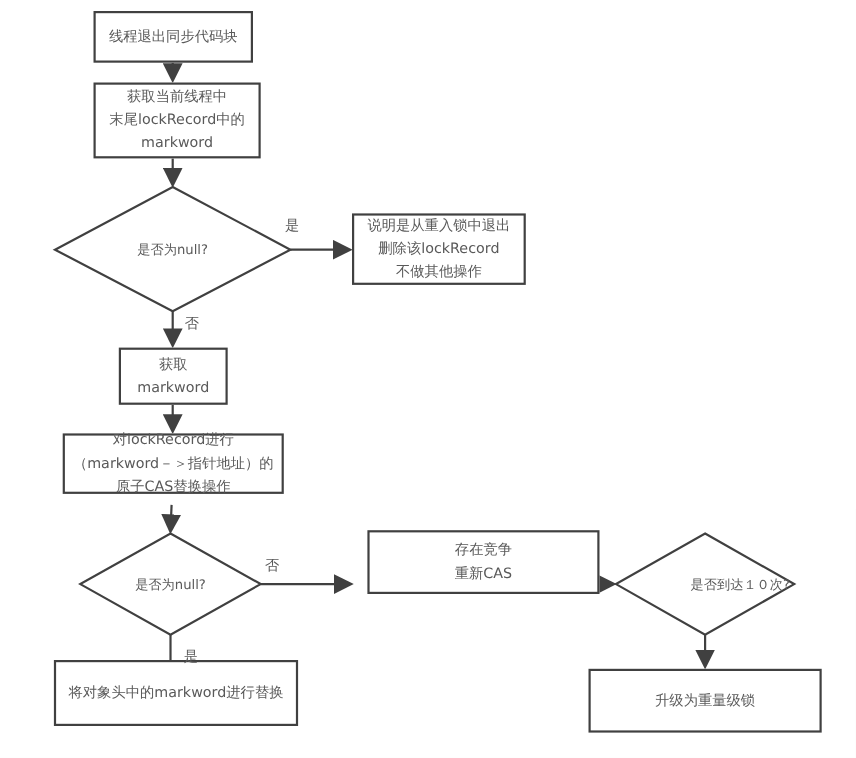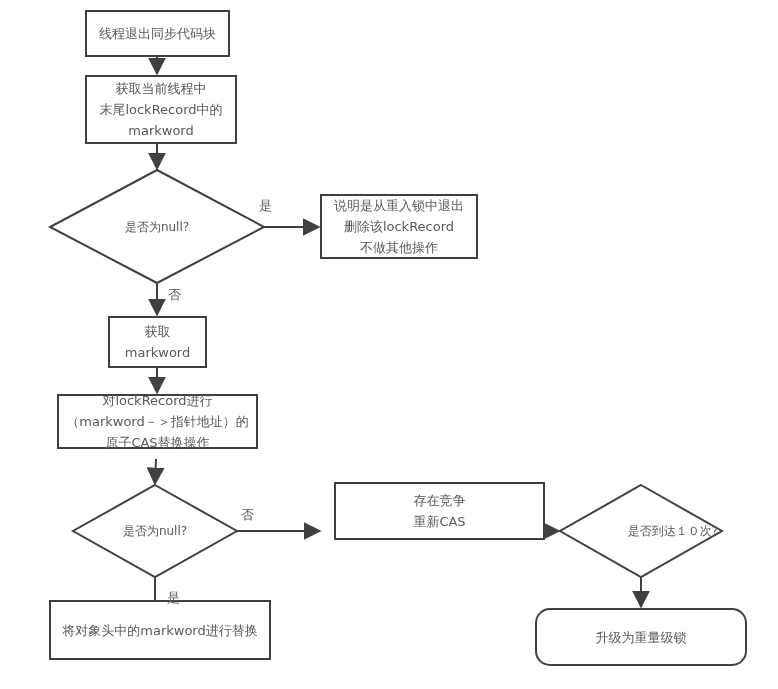--- a/index.html
+++ b/index.html
@@ -113,21 +113,21 @@
   <div class="node" style="left:108px; top:316px; width:99px; height:52px;">获取
 markword</div>
 
   <div class="node" style="left:57px; top:394px; width:201px; height:55px;">对lockRecord进行
 （markword－＞指针地址）的
 原子CAS替换操作</div>
 
   <div class="node" style="left:321px; top:482px; width:211px; height:58px;margin-left:13px;">存在竞争
 重新CAS</div>
 
-  <div class="node" style="left:535px; top:608px; width:212px; height:58px;border-radius:15px;">升级为重量级锁</div>
+  <div class="node" style="left:535px; top:608px; width:212px; height:58px;">升级为重量级锁</div>
 
   <div class="node" style="left:49px; top:600px; width:222px; height:60px;">将对象头中的markword进行替换</div>
 
   <div class="dlabel" style="left:50px; top:170px; width:214px; height:113px;">是否为null?</div>
 
   <div class="dlabel" style="left:73px; top:485px; width:164px; height:92px;">是否为null?</div>
 
   <div class="dlabel" style="left:592px; top:485px; width:162px; height:92px;">是否到达１０次?</div>
 
   <div class="elabel" style="left:259px; top:197px;">是</div>

